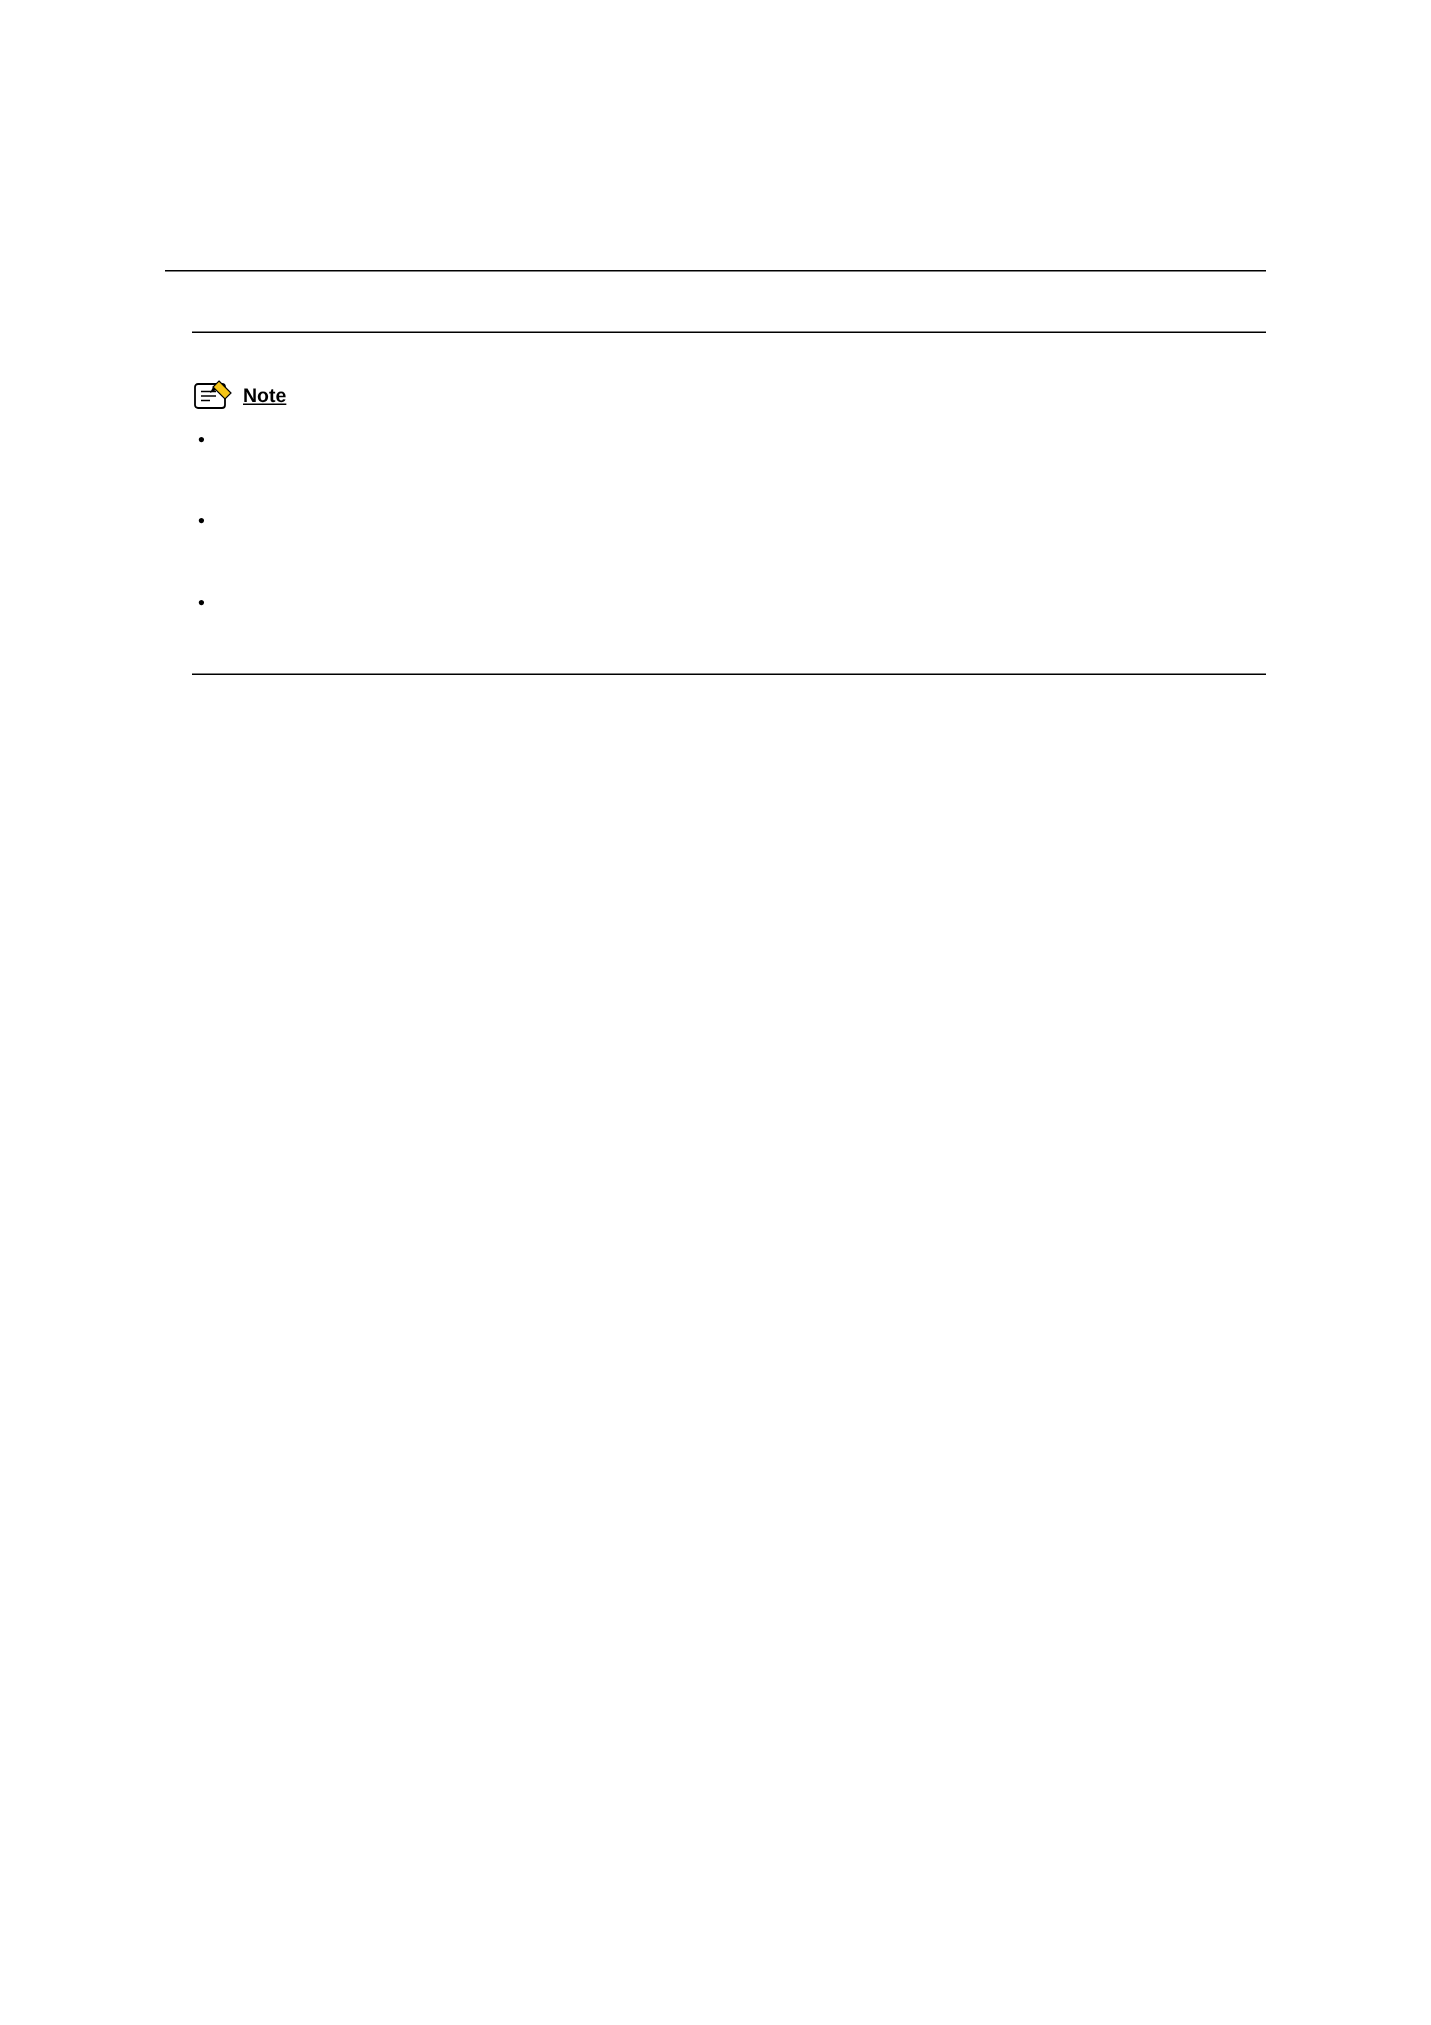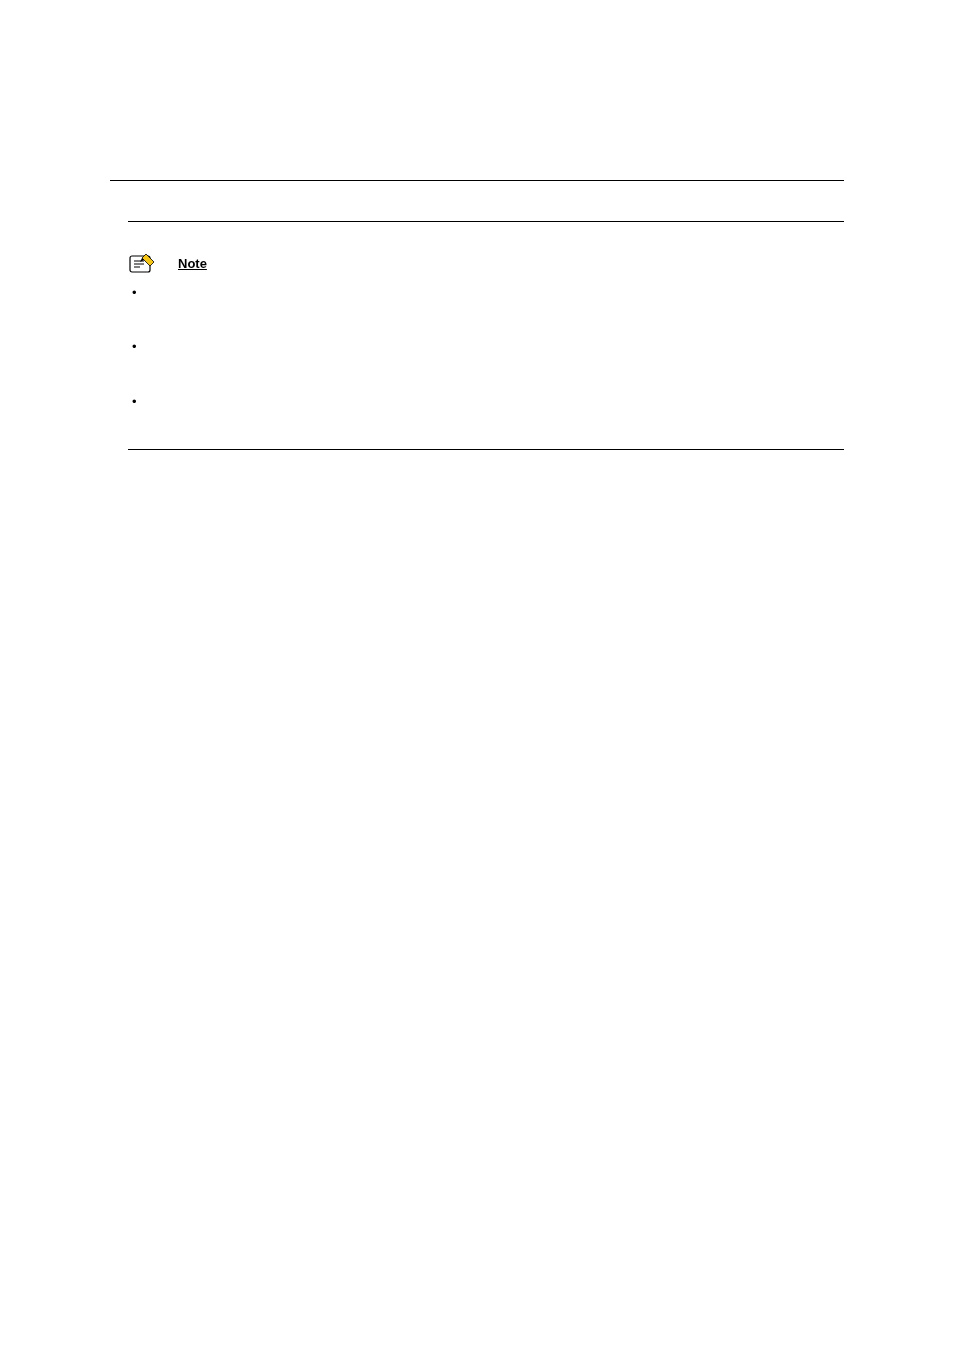--- a/index.html
+++ b/index.html
@@ -29,21 +29,21 @@
       border-top: 1px solid #000;
       margin: 20px 0 0 18px;
     }
     .note-block {
       margin-left: 18px;
       margin-top: 30px;
     }
     .note-header {
       display: flex;
       align-items: center;
-      gap: 22px;
+      gap: 6px;
       text-decoration: underline;
     }
     .note-label {
       font-weight: bold;
       font-size: 13px;
     }
     .note-icon {
       width: 28px;
       height: 22px;
     }

